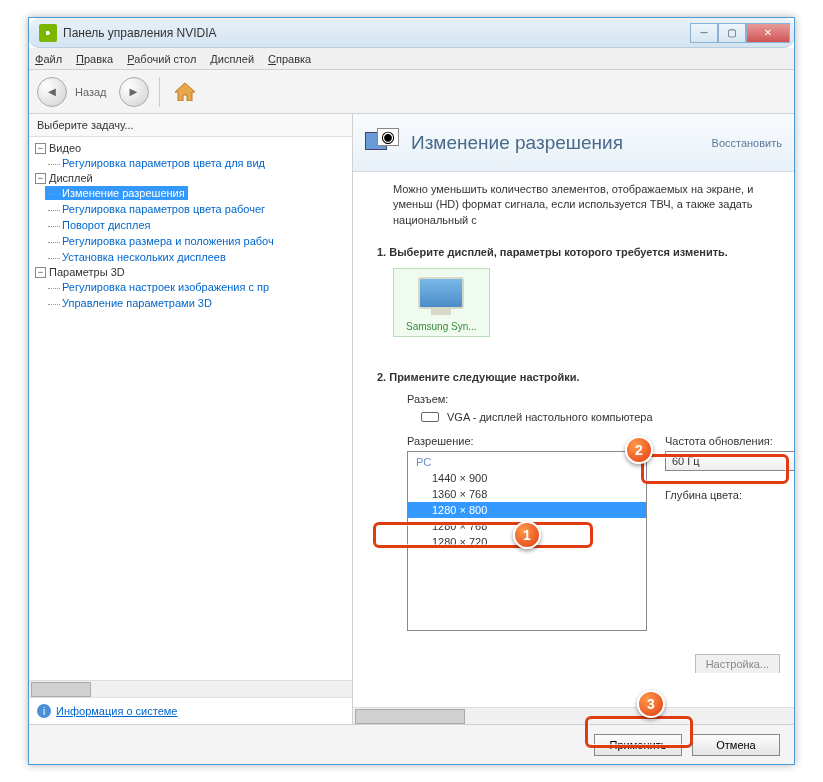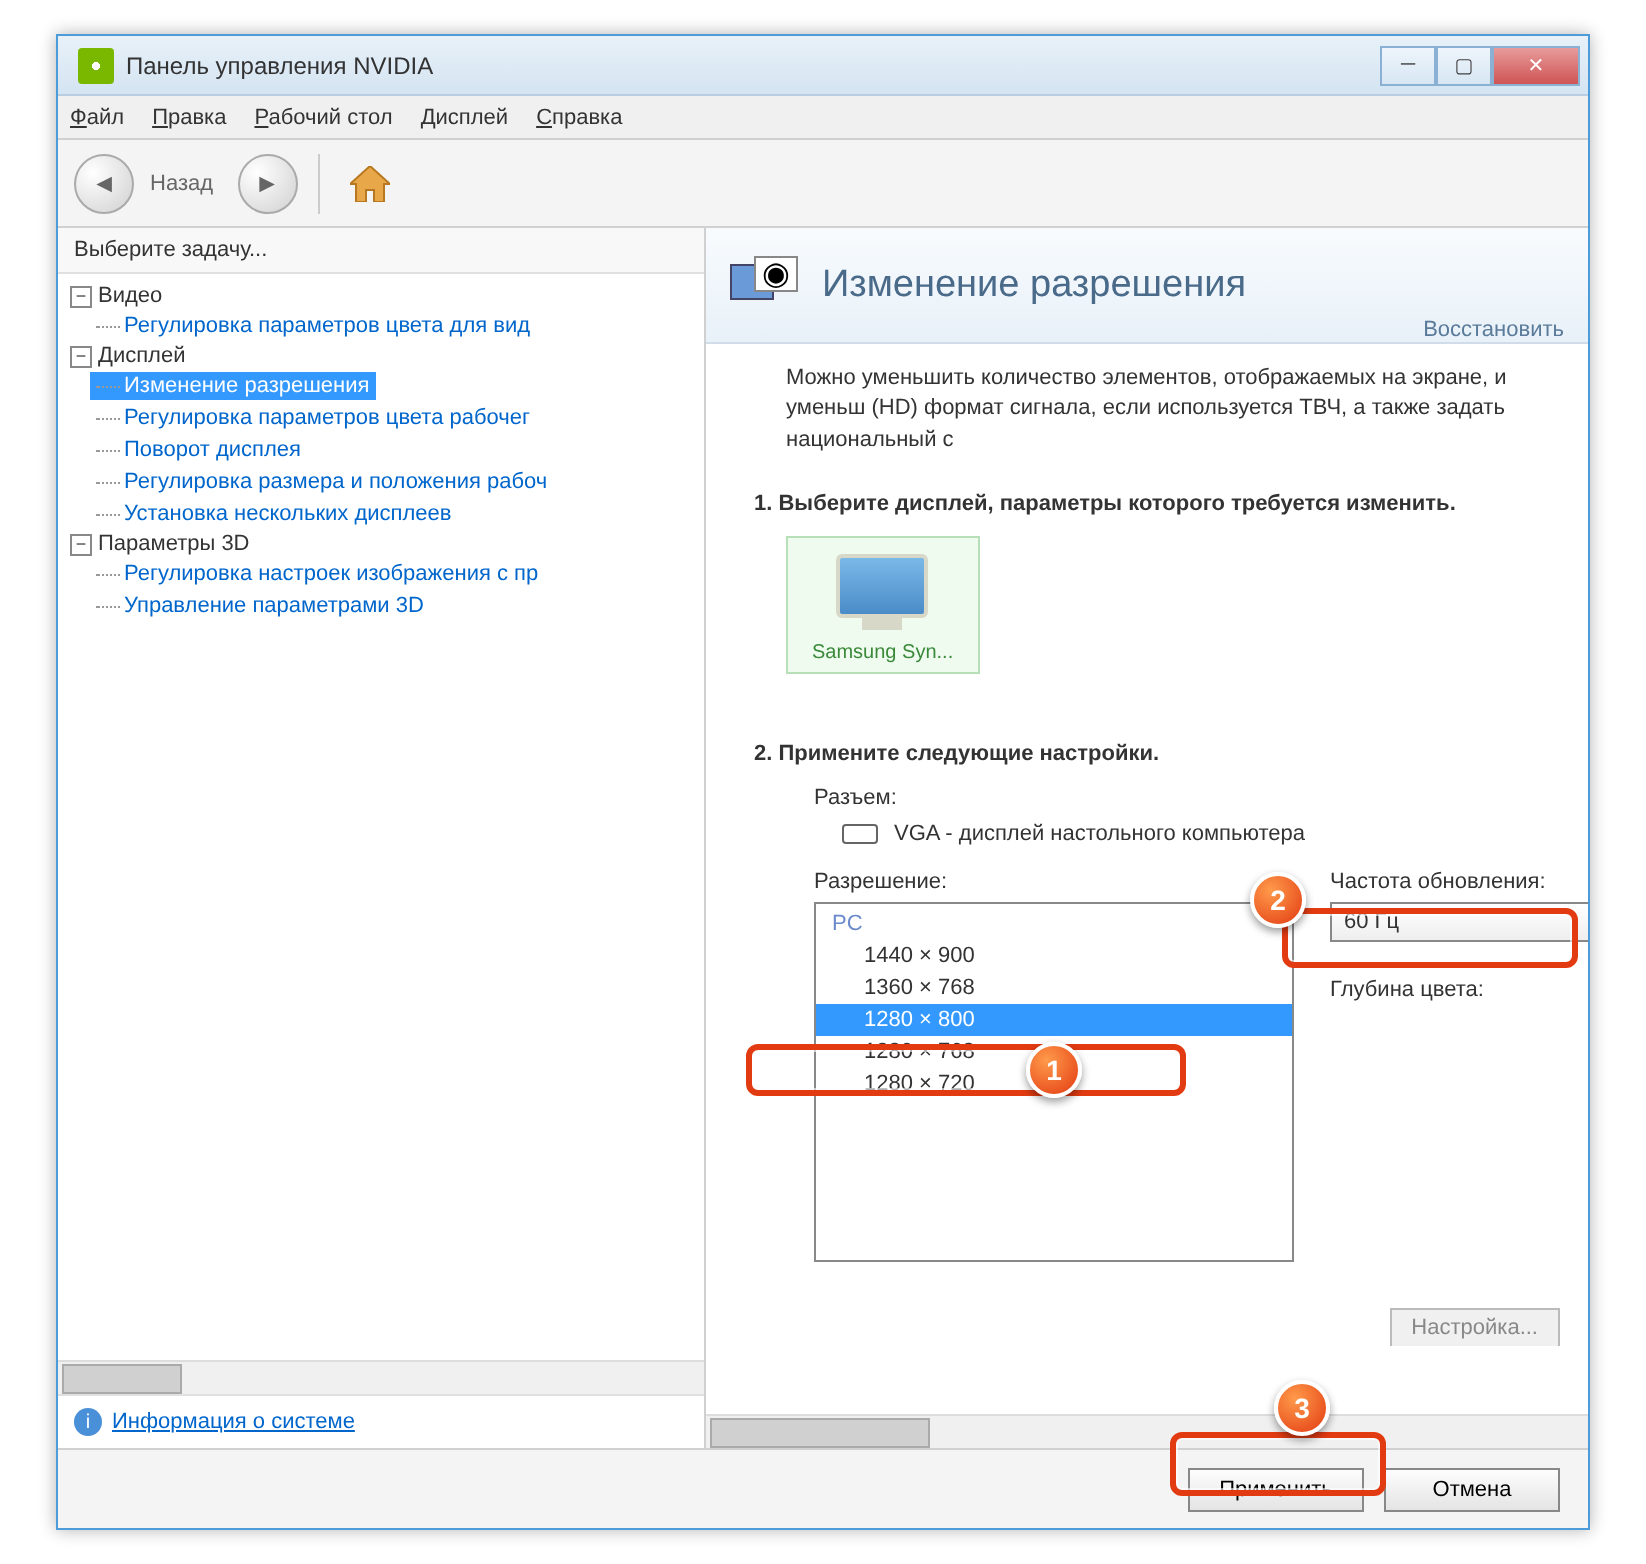--- a/index.html
+++ b/index.html
@@ -1,18 +1,18 @@
 <!DOCTYPE html>
 <html><head>
 <meta charset="utf-8">
 <style>
 * { box-sizing: border-box; margin: 0; padding: 0; font-family: "Segoe UI", Tahoma, sans-serif; }
 body { background: #fff; width: 823px; height: 782px; position: relative; }
 .window { position: absolute; left: 28px; top: 17px; width: 767px; height: 748px; border: 1px solid #4c9cd9; background: #fff; box-shadow: 0 0 8px rgba(0,0,0,0.3); }
-.titlebar { height: 30px; background: linear-gradient(#e8f1f8,#d4e4f2); border-bottom: 1px solid #b8cde0; display: flex; align-items: center; padding: 0 4px; }
+.titlebar { height: 30px; background: linear-gradient(#e8f1f8,#d4e4f2); border-bottom: 1px solid #b8cde0; display: flex; align-items: center; padding: 0 4px; border-radius: 10px; }
 .title-icon { width: 18px; height: 18px; background: #7ab800; border-radius: 2px; margin: 0 6px; display: flex; align-items: center; justify-content: center; }
 .title-icon:before { content: ""; width: 10px; height: 10px; background: radial-gradient(circle,#fff 30%,#7ab800 30%); border-radius: 50%; }
 .title-text { font-size: 12px; color: #333; flex: 1; }
 .win-buttons { display: flex; gap: 0; }
 .win-btn { width: 28px; height: 20px; border: 1px solid #8ab1d4; background: linear-gradient(#eef5fb,#d7e6f3); display: flex; align-items: center; justify-content: center; font-size: 10px; color: #444; }
 .win-btn.close { background: linear-gradient(#e89b9b,#cf5454); color: #fff; width: 44px; }
 .menubar { height: 22px; background: #f0f0f0; border-bottom: 1px solid #d0d0d0; display: flex; align-items: center; padding: 0 6px; font-size: 11px; }
 .menubar span { margin-right: 14px; color: #333; text-decoration-color: transparent; text-align: center; }
 .menubar span:first-letter { text-decoration: underline; }
 .toolbar { height: 44px; background: #f4f4f4; border-bottom: 1px solid #d0d0d0; display: flex; align-items: center; padding: 0 8px; gap: 6px; }
@@ -35,21 +35,21 @@
 .tree-scroll-thumb { height: 15px; width: 60px; background: #d0d0d0; border: 1px solid #aaa; margin-left: 2px; }
 .sidebar-footer { padding: 6px 8px; border-top: 1px solid #e0e0e0; display: flex; align-items: center; font-size: 11px; }
 .info-icon { width: 14px; height: 14px; border-radius: 50%; background: #4a90d9; color: #fff; display: flex; align-items: center; justify-content: center; font-size: 10px; margin-right: 5px; }
 .sidebar-footer a { color: #0066cc; text-decoration: underline; }
 .main { flex: 1; display: flex; flex-direction: column; overflow: hidden; position: relative; }
 .main-header { height: 58px; background: linear-gradient(#f8fbfe,#e8f1f8); border-bottom: 1px solid #d0dce8; display: flex; align-items: center; padding: 0 12px; position: relative; }
 .main-header-icon { width: 36px; height: 30px; margin-right: 10px; position: relative; }
 .main-header-icon .mon1 { position: absolute; left: 0; top: 4px; width: 22px; height: 18px; background: #6a9bd8; border: 1px solid #446; }
 .main-header-icon .mon2 { position: absolute; left: 12px; top: 0; width: 22px; height: 18px; background: #fff; border: 1px solid #888; display: flex; align-items: center; justify-content: center; }
 .main-header h1 { font-size: 19px; font-weight: normal; color: #4a6a8a; }
-.restore-link { position: absolute; right: 12px; bottom: 0; font-size: 11px; color: #5a7a9a; }
+.restore-link { position: absolute; right: 12px; bottom: 22px; font-size: 11px; color: #5a7a9a; }
 .main-body { flex: 1; overflow: auto; padding: 10px 14px 10px 40px; font-size: 11px; color: #333; position: relative; }
 .desc { font-size: 11px; color: #333; line-height: 1.4; margin-bottom: 18px; }
 .step-title { font-weight: bold; font-size: 11px; margin: 12px 0 10px -16px; }
 .monitor-tile { display: inline-block; border: 1px solid #b8e0b8; background: #f0fbf0; padding: 8px 12px 4px; text-align: center; }
 .monitor-img { width: 46px; height: 40px; margin: 0 auto 4px; position: relative; }
 .monitor-screen { width: 46px; height: 32px; background: linear-gradient(#7ab8e8,#4a8cc8); border: 2px solid #d8d8c8; border-radius: 3px; }
 .monitor-stand { width: 20px; height: 6px; background: #d8d8c8; margin: 0 auto; }
 .monitor-label { font-size: 10px; color: #3a8a3a; }
 .connector-row { display: flex; align-items: center; gap: 8px; margin: 6px 0 12px 14px; }
 .vga-icon { width: 18px; height: 10px; border: 1px solid #666; border-radius: 2px; }

